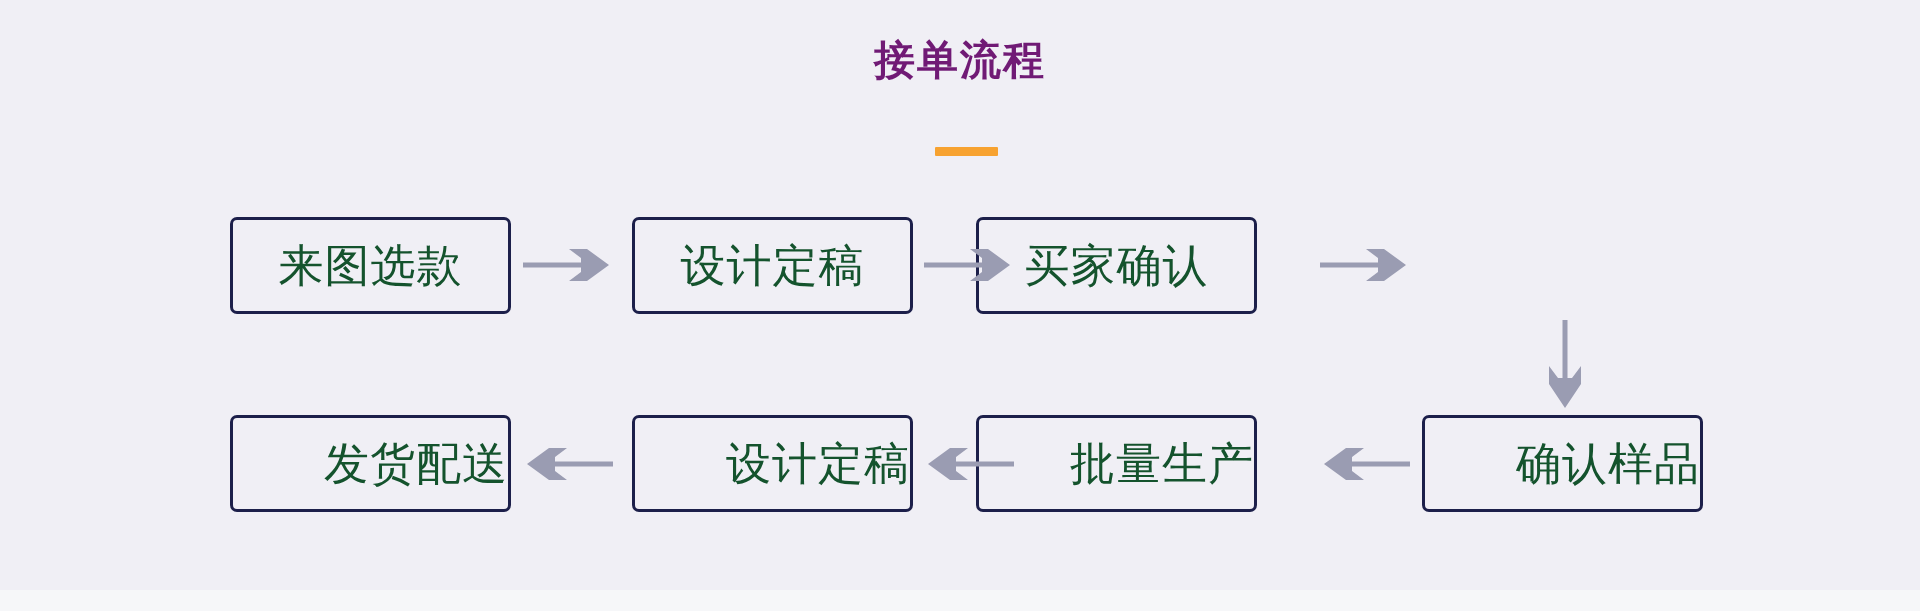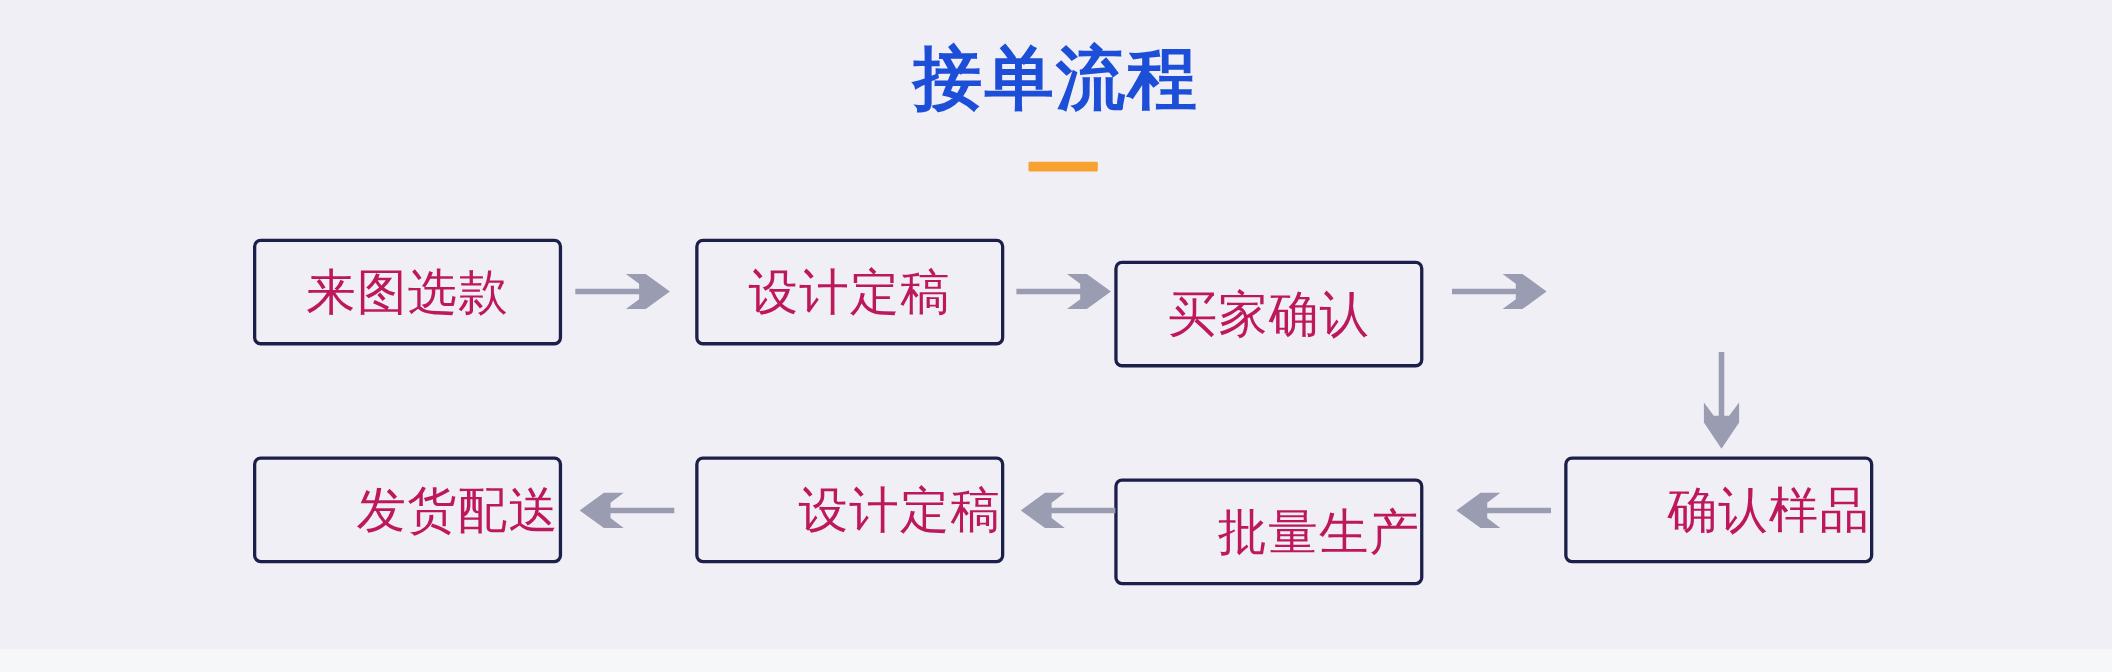--- a/index.html
+++ b/index.html
@@ -35,24 +35,24 @@
     background: #f6f7f9;
   }
 
   
   .title {
     position: absolute;
     left: 0;
     top: 38px;
     width: 1920px;
     text-align: center;
-    font-size: 63px;
+    font-size: 41px;
     line-height: 1.1;
     font-weight: 700;
-    color: #1d4ed8;
+    color: #701a75;
     letter-spacing: 2px;
     font-family: "Liberation Serif", "DejaVu Serif", serif;
   }
   .title-rule {
     position: absolute;
     left: 935px;
     top: 147px;
     width: 63px;
     height: 9px;
     background: #f7a230;
@@ -64,31 +64,31 @@
     position: absolute;
     width: 281px;
     height: 97px;
     box-sizing: border-box;
     border: 3px solid #1c1f4a;
     border-radius: 7px;
     background: #f0eff5;
     display: flex;
     align-items: center;
     justify-content: center;
-    color: #be185d;
+    color: #14532d;
     font-size: 45px;
     letter-spacing: 1px;
     font-family: "Liberation Serif", "DejaVu Serif", serif;
     white-space: nowrap;
   }
   .r1 { top: 217px; }
   .r2 { top: 415px; justify-content: flex-end; }
   .c1 { left: 230px; }
   .c2 { left: 632px; }
-  .c3 { left: 1013px; margin-top: 20px; }
+  .c3 { left: 976px; }
   .c4 { left: 1422px; }
 
   
   .arrow-h {
     position: absolute;
     width: 90px;
     height: 40px;
     display: block;
   }
   .arrow-h svg, .arrow-v svg { display: block; overflow: visible; }

